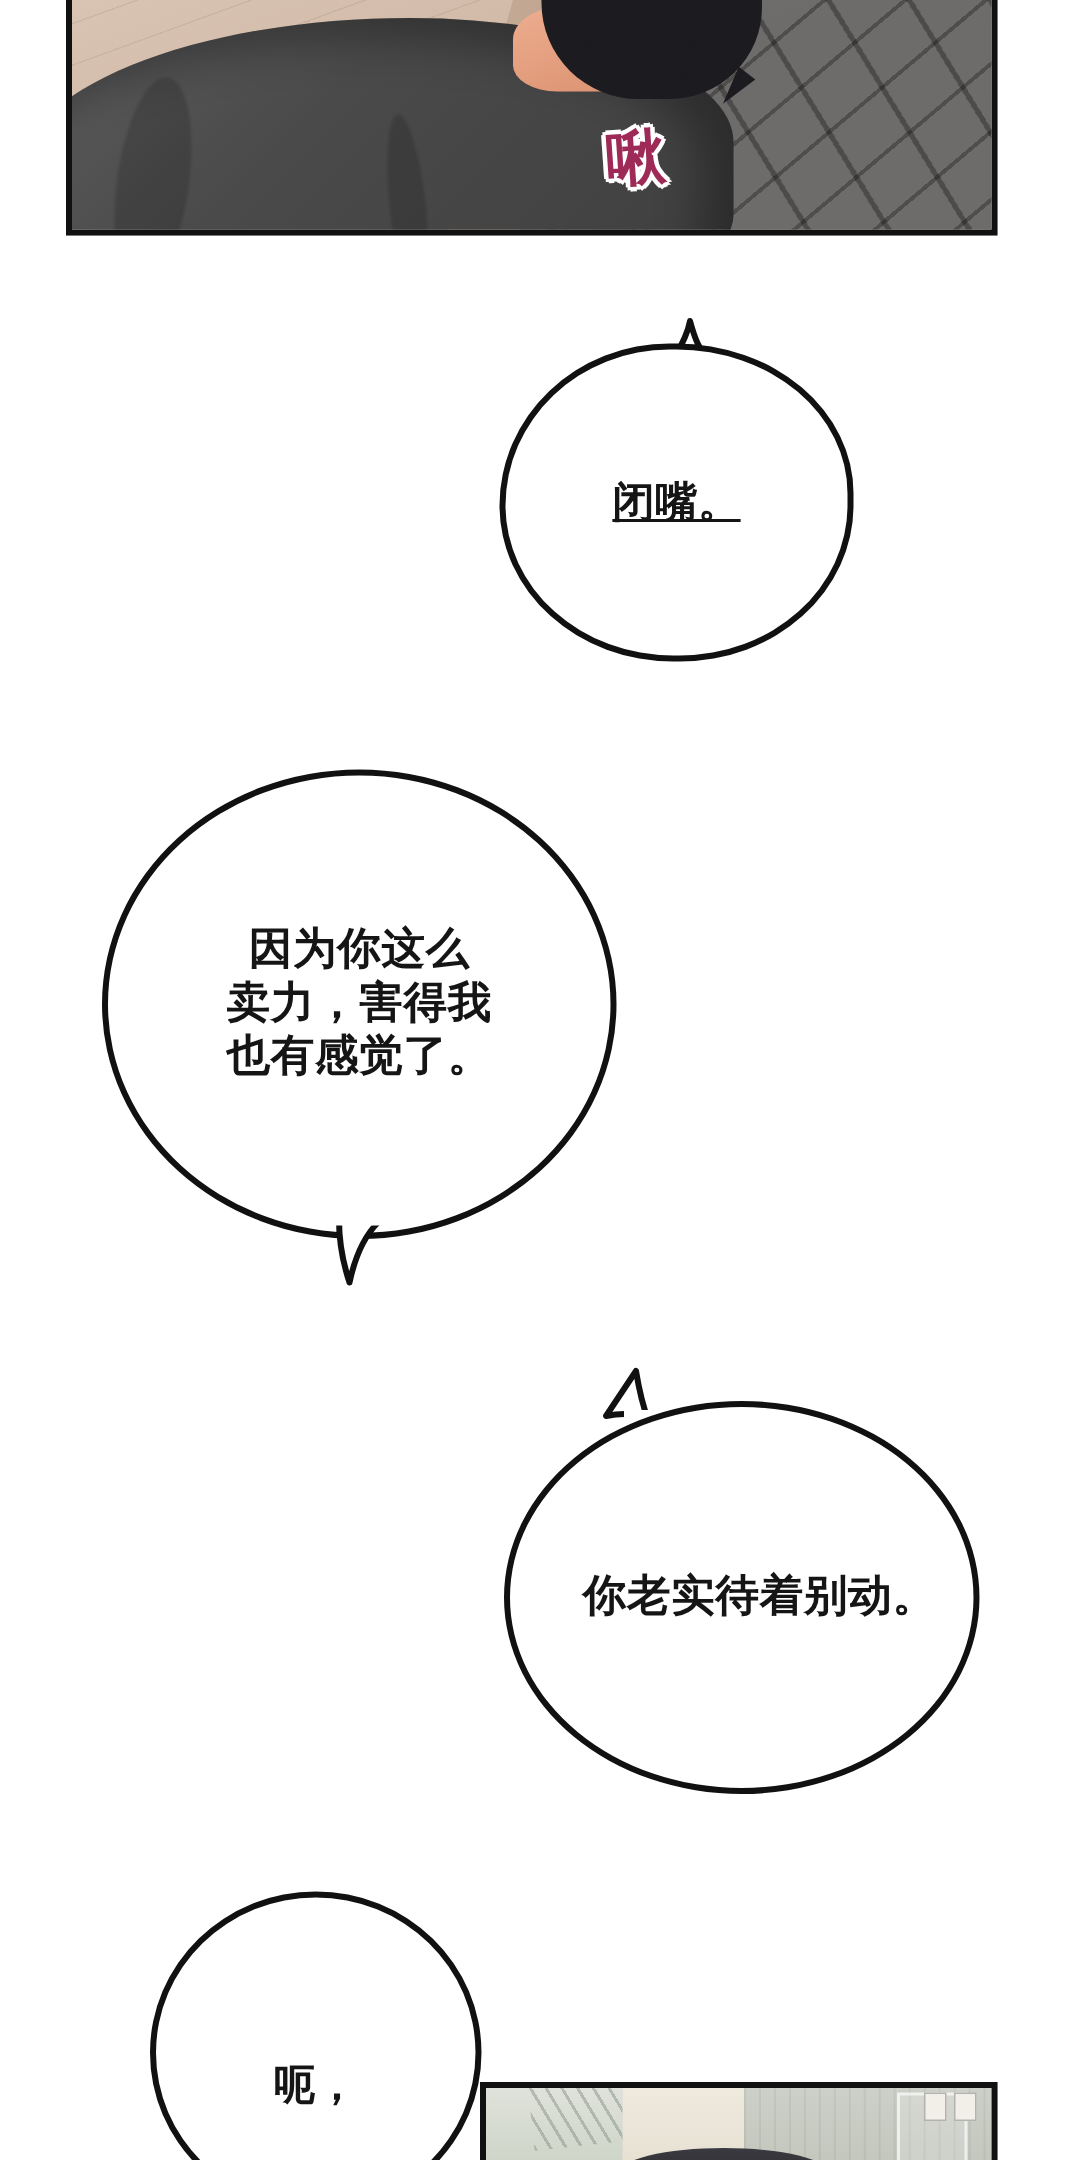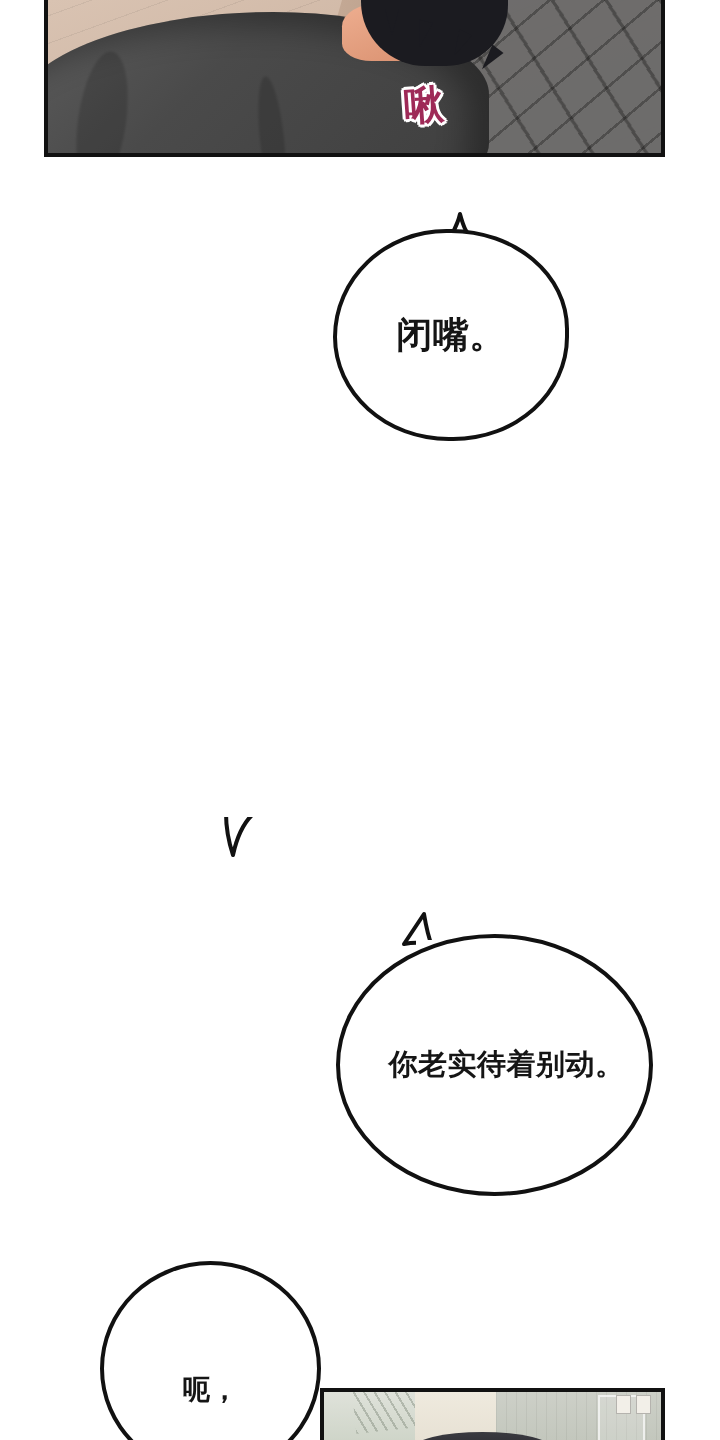--- a/index.html
+++ b/index.html
@@ -213,21 +213,21 @@
     user-select: none;
   }
 
   #bubble-1 {
     left: 333px;
     top: 229px;
     width: 236px;
     height: 212px;
     border-radius: 49% 51% 50% 50% / 52% 48% 50% 50%;
   }
-  #bubble-1 .bubble-text { font-size: 36px; }
+  #bubble-1 .bubble-text { font-size: 28px; text-decoration: underline; }
 
   #bubble-2 {
     left: 68px;
     top: 513px;
     width: 343px;
     height: 313px;
     border-radius: 50% 50% 50% 50% / 50% 50% 50% 50%;
   }
   #bubble-2 .bubble-text { font-size: 29px; }
 
@@ -311,20 +311,25 @@
   </div>
 
   <svg class="tail-svg" style="left:430px; top:208px; width:70px; height:40px;" viewBox="0 0 70 40">
     <path d="M18 34 C 24 22, 28 16, 30 6 C 33 17, 36 26, 44 33 Z" fill="#ffffff" stroke="#111111" stroke-width="4" stroke-linejoin="round"></path>
     <rect x="16" y="28" width="32" height="14" fill="#ffffff"></rect>
   </svg>
   <div class="bubble" id="bubble-1">
     <div class="bubble-text">闭嘴。</div>
   </div>
 
+  <div class="bubble" id="bubble-2">
+    <div class="bubble-text">因为你这么
+卖力，害得我
+也有感觉了。</div>
+  </div>
   <svg class="tail-svg" style="left:200px; top:805px; width:80px; height:60px;" viewBox="0 0 80 60">
     <path d="M26 8 C 26 24, 29 38, 33 50 C 36 36, 42 20, 52 10 Z" fill="#ffffff" stroke="#111111" stroke-width="4" stroke-linejoin="round"></path>
     <rect x="24" y="0" width="32" height="12" fill="#ffffff"></rect>
   </svg>
 
   <svg class="tail-svg" style="left:396px; top:908px; width:70px; height:48px;" viewBox="0 0 70 48">
     <path d="M28 6 C 30 18, 32 28, 36 38 C 28 34, 18 34, 8 36 Z" fill="#ffffff" stroke="#111111" stroke-width="4" stroke-linejoin="round"></path>
     <rect x="20" y="32" width="34" height="14" fill="#ffffff"></rect>
   </svg>
   <div class="bubble" id="bubble-3">

